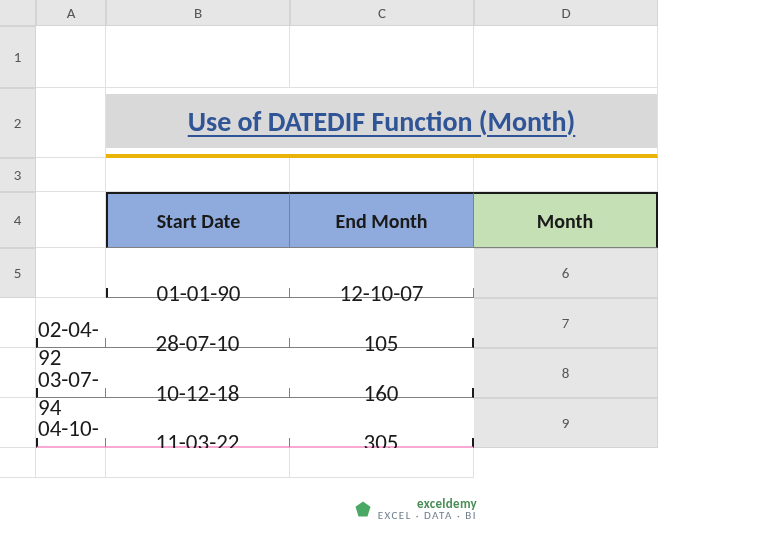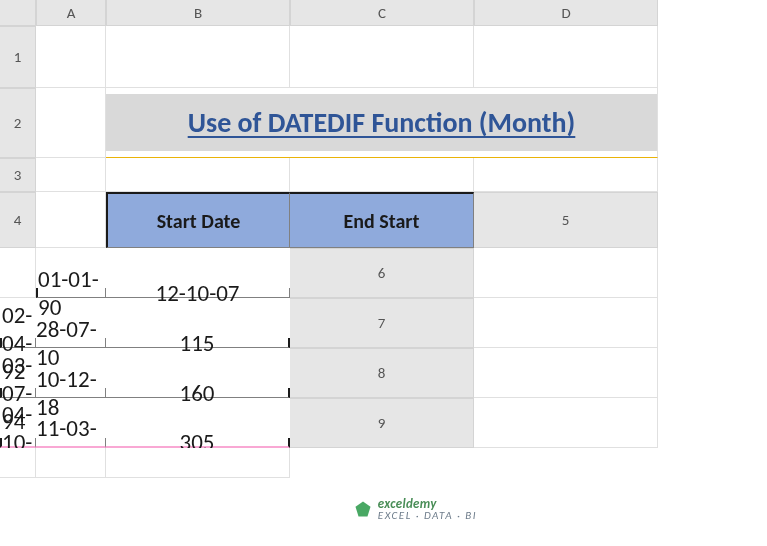--- a/index.html
+++ b/index.html
@@ -36,21 +36,21 @@
     background: #fff;
   }
   .title-wrap {
     grid-column: 3 / 6;
     grid-row: 3;
     display: flex;
     align-items: center;
     justify-content: center;
     background: #fff;
     border-right: 1px solid #e0e0e0;
-    border-bottom: 1px solid #eab308;
+    border-bottom: 4px solid #eab308;
     position: relative;
   }
   .title-wrap::before {
     content: "";
     position: absolute;
     left: 0; right: 0; top: 6px; bottom: 6px;
     background: #d9d9d9;
     z-index: 0;
   }
   .title-text {
@@ -96,21 +96,21 @@
     align-items: center;
     gap: 6px;
     opacity: 0.85;
   }
   .wm-icon {
     width: 18px; height: 18px;
     display: flex; align-items: center; justify-content: center;
   }
   .wm-text { font-size: 13px; color: #2a7a3a; font-weight: 600; letter-spacing: 0.3px; }
   .wm-sub { font-size: 11px; color: #567; letter-spacing: 1.5px; margin-top: -2px; }
-  .wm-stack { display: flex; flex-direction: column; align-items: flex-start; font-style: italic; }
+  .wm-stack { display: flex; flex-direction: column; align-items: flex-end; }
 </style>
 </head>
 <body>
 
 <div class="sheet">
 
   <div class="corner"></div>
   <div class="colhdr">A</div>
   <div class="colhdr">B</div>
   <div class="colhdr">C</div>
@@ -130,32 +130,33 @@
 
   <div class="rowhdr">3</div>
   <div class="cell"></div>
   <div class="cell"></div>
   <div class="cell"></div>
   <div class="cell"></div>
 
   <div class="rowhdr">4</div>
   <div class="cell"></div>
   <div class="hdr-cell hdr-blue bt bl ir ib">Start Date</div>
-  <div class="hdr-cell hdr-blue bt ir ib">End Start</div>
+  <div class="hdr-cell hdr-blue bt ir ib">End Month</div>
+  <div class="hdr-cell hdr-green bt br ib">Month</div>
 
   <div class="rowhdr">5</div>
   <div class="cell"></div>
   <div class="data-cell bl ir ib">01-01-90</div>
   <div class="data-cell ir ib">12-10-07</div>
 
   <div class="rowhdr">6</div>
   <div class="cell"></div>
   <div class="data-cell bl ir ib">02-04-92</div>
   <div class="data-cell ir ib">28-07-10</div>
-  <div class="data-cell br ib">115</div>
+  <div class="data-cell br ib">105</div>
 
   <div class="rowhdr">7</div>
   <div class="cell"></div>
   <div class="data-cell bl ir ib">03-07-94</div>
   <div class="data-cell ir ib">10-12-18</div>
   <div class="data-cell br ib">160</div>
 
   <div class="rowhdr">8</div>
   <div class="cell"></div>
   <div class="data-cell bl ir bb">04-10-96</div>

